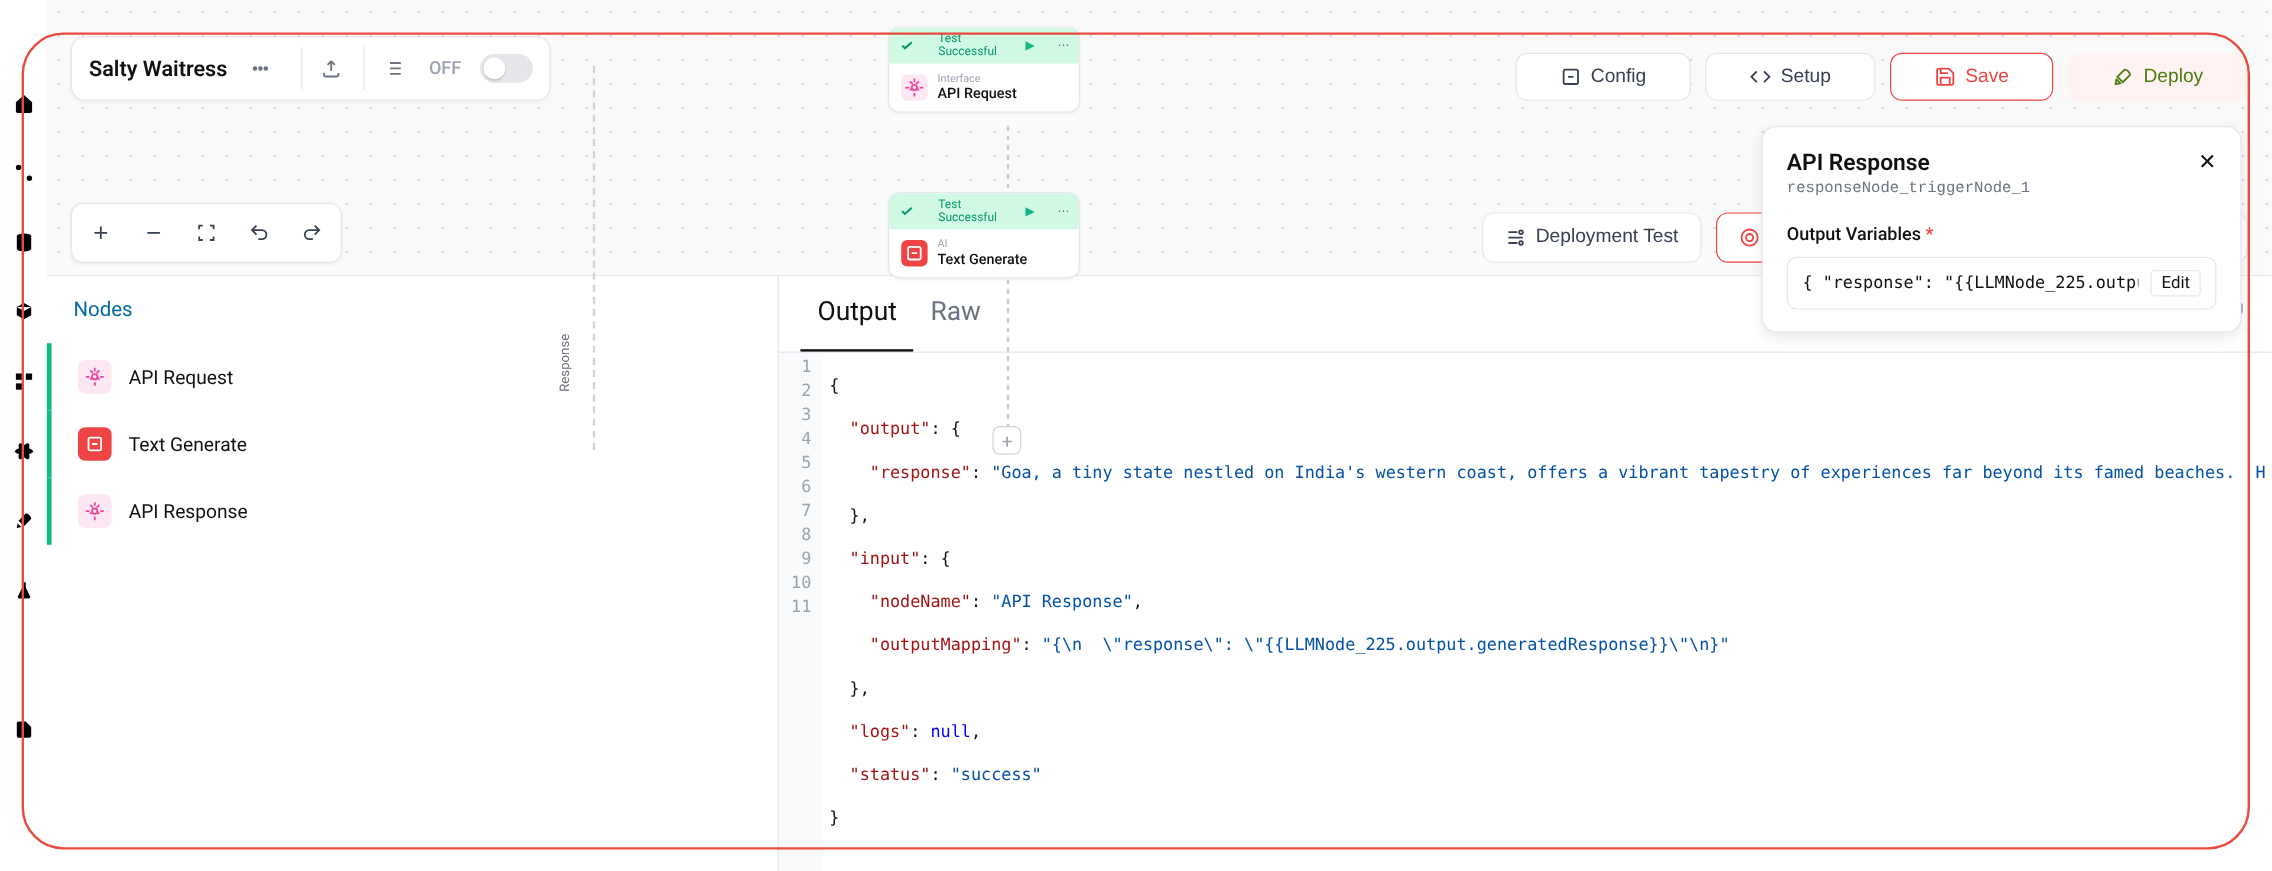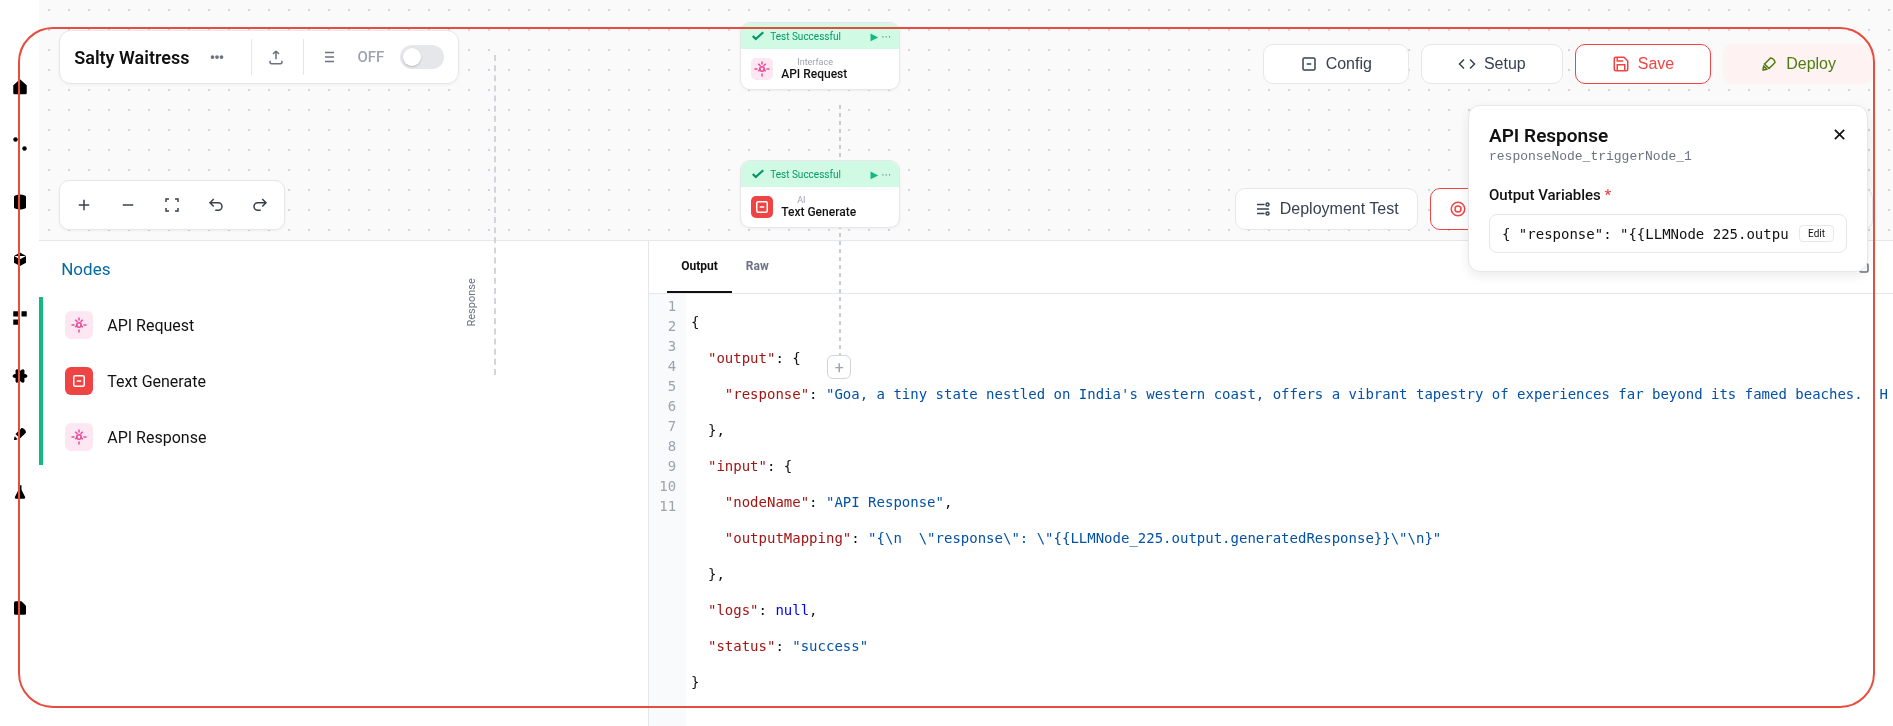--- a/index.html
+++ b/index.html
@@ -32,29 +32,29 @@
 .tb-btn.deploy { background: #fef2f2; border-color: #fef2f2; color: #4d7c0f; }
 
 
 .canvas { position: relative; height: 380px; background-image: radial-gradient(circle, #d1d5db 1px, transparent 1px); background-size: 20px 20px; background-color: #fafafa; }
 .flow-line { position: absolute; left: 800px; top: 105px; width: 2px; height: 270px; background: repeating-linear-gradient(to bottom, #c7cdd4 0, #c7cdd4 4px, transparent 4px, transparent 8px); }
 .response-label { position: absolute; left: 432px; top: 320px; transform: rotate(-90deg); transform-origin: left; font-size: 11px; color: #6b7280; }
 .dash-line { position: absolute; left: 455px; top: 55px; width: 2px; height: 320px; border-left: 2px dashed #d1d5db; }
 .plus-node { position: absolute; left: 788px; top: 355px; width: 24px; height: 24px; border: 1px solid #d1d5db; border-radius: 6px; background: #fff; display: flex; align-items: center; justify-content: center; color: #9ca3af; font-size: 16px; cursor: pointer; }
 
 .node { position: absolute; width: 160px; background: #fff; border: 1px solid #e5e7eb; border-radius: 10px; box-shadow: 0 1px 3px rgba(0,0,0,0.05); overflow: hidden; }
-.node-header { background: #d1fae5; padding: 4px 8px; display: flex; align-items: center; gap: 3px; font-size: 10px; color: #059669; }
+.node-header { background: #d1fae5; padding: 4px 8px; display: flex; align-items: center; gap: 19px; font-size: 10px; color: #059669; }
 .node-header .play { margin-left: auto; color: #10b981; }
 .node-header .menu { color: #6b7280; }
 .node-body { padding: 8px 10px; display: flex; align-items: center; gap: 8px; }
 .node-icon { width: 22px; height: 22px; border-radius: 5px; display: flex; align-items: center; justify-content: center; flex-shrink: 0; }
 .node-icon.pink { background: #fce7f3; color: #ec4899; }
 .node-icon.red { background: #ef4444; color: #fff; }
 .node-meta { display: flex; flex-direction: column; }
-.node-type { font-size: 9px; color: #9ca3af; margin-left: 16px; }
+.node-type { font-size: 9px; color: #9ca3af; }
 .node-name { font-size: 12px; font-weight: 500; color: #111; }
 .node1 { left: 701px; top: 22px; }
 .node2 { left: 701px; top: 160px; }
 
 
 .canvas-tools { position: absolute; left: 20px; bottom: 10px; display: flex; gap: 4px; background: #fff; border: 1px solid #e5e7eb; border-radius: 10px; padding: 4px; box-shadow: 0 1px 3px rgba(0,0,0,0.05); }
 .ct-btn { width: 40px; height: 40px; display: flex; align-items: center; justify-content: center; color: #374151; cursor: pointer; border-radius: 6px; }
 
 
 .test-tools { position: absolute; right: 20px; bottom: 10px; display: flex; gap: 12px; }
@@ -67,21 +67,21 @@
 .bottom { flex: 1; display: flex; border-top: 1px solid #e5e7eb; }
 .nodes-panel { width: 610px; border-right: 1px solid #e5e7eb; }
 .nodes-title { padding: 18px 22px; font-size: 17px; font-weight: 400; color: #0369a1; }
 .node-row { display: flex; align-items: center; gap: 14px; padding: 14px 22px; cursor: pointer; border-left: 4px solid transparent; }
 .node-row.active { border-left-color: #10b981; }
 .nr-icon { width: 28px; height: 28px; border-radius: 6px; display: flex; align-items: center; justify-content: center; }
 .nr-label { font-size: 16px; color: #111; }
 
 .output-panel { flex: 1; display: flex; flex-direction: column; }
 .output-tabs { display: flex; align-items: center; padding: 0 18px; border-bottom: 1px solid #e5e7eb; position: relative; }
-.out-tab { padding: 18px 14px; font-size: 12px; font-weight: 700; color: #6b7280; cursor: pointer; border-bottom: 2px solid transparent; }
+.out-tab { padding: 18px 14px; font-size: 22px; font-weight: 400; color: #6b7280; cursor: pointer; border-bottom: 2px solid transparent; }
 .out-tab.active { color: #111; border-bottom-color: #111; }
 .copy-icon { position: absolute; right: 22px; top: 16px; color: #6b7280; cursor: pointer; }
 
 .code-view { flex: 1; display: flex; font-family: 'SF Mono', Monaco, Consolas, monospace; font-size: 14px; overflow: auto; }
 .gutter { background: #f9fafb; padding: 2px 10px; text-align: right; color: #9ca3af; user-select: none; }
 .gutter div { line-height: 20px; }
 .code { flex: 1; padding: 2px 5px; white-space: pre; overflow-x: auto; }
 .code div { line-height: 20px; }
 .tok-punc { color: #111; }
 .tok-key { color: #a31515; }
@@ -91,21 +91,21 @@
 
 .side-panel { position: absolute; right: 25px; top: 105px; width: 400px; background: #fff; border: 1px solid #e5e7eb; border-radius: 12px; box-shadow: 0 4px 12px rgba(0,0,0,0.08); padding: 18px 20px; z-index: 60; }
 .sp-header { display: flex; justify-content: space-between; align-items: flex-start; }
 .sp-title { font-size: 19px; font-weight: 600; color: #111; }
 .sp-close { cursor: pointer; font-size: 18px; color: #111; }
 .sp-sub { font-size: 13px; color: #6b7280; margin-top: 2px; font-family: Liberation Mono, monospace; }
 .sp-field-label { margin-top: 22px; font-size: 15px; font-weight: 500; color: #111; }
 .sp-req { color: #ef4444; }
 .sp-field { margin-top: 10px; display: flex; align-items: center; border: 1px solid #e5e7eb; border-radius: 8px; padding: 10px 12px; gap: 10px; }
 .sp-field-val { flex: 1; font-size: 14px; color: #111; font-family: monospace; white-space: nowrap; overflow: hidden; }
-.sp-edit { font-size: 10px; color: #111; cursor: pointer; padding: 2px 8px; border: 1px solid #e5e7eb; border-radius: 4px; }
+.sp-edit { font-size: 14px; color: #111; cursor: pointer; padding: 2px 8px; border: 1px solid #e5e7eb; border-radius: 4px; }
 
 svg { width: 18px; height: 18px; }
 .icon-btn svg, .tb-btn svg, .ct-btn svg, .test-btn svg { stroke: currentColor; fill: none; stroke-width: 2; }
 </style>
 </head>
 <body>
 
 <div class="border-frame"></div>
 
 <div class="app">

